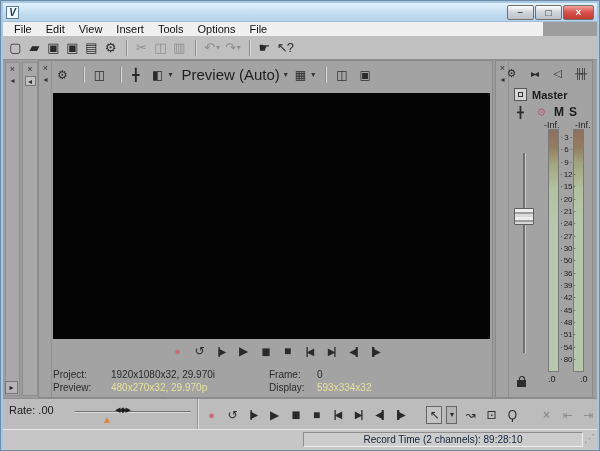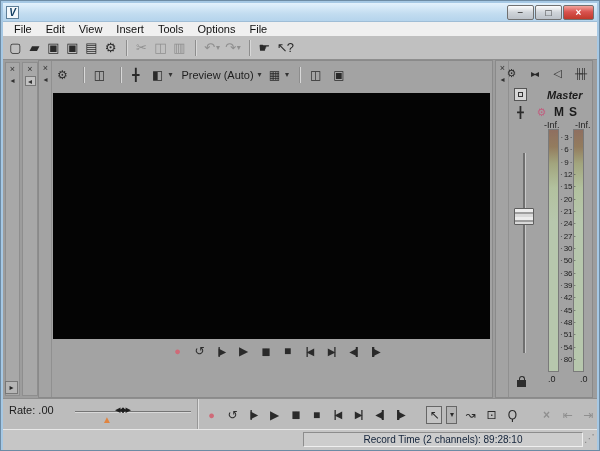--- a/index.html
+++ b/index.html
@@ -18,30 +18,30 @@
     font-size:10px; line-height:11px; text-align:center; }
   #title-text { font-size:11px; color:#1c1c1c; }
   #winbtns { position:absolute; right:3px; top:2px; display:flex; gap:1px; }
   .wbtn { width:27px; height:15px; border:1px solid #707070; border-radius:2px;
     background:linear-gradient(#fdfdfd,#cfd4d9 50%,#bcc2c9);
     font-size:10px; line-height:13px; text-align:center; color:#222; }
   .wbtn.close { background:linear-gradient(#f2a49c,#d9534f 45%,#c0392b);
     color:#fff; font-weight:bold; width:31px; }
 
   
-  #menubar { position:absolute; left:0; top:19px; width:594px; height:14px;
+  #menubar { position:absolute; left:0; top:19px; width:540px; height:14px;
     background:#f0f0f0; display:flex; align-items:flex-start; padding-left:4px; }
   .menu-item { font-size:11px; color:#111; padding:0 7px; line-height:14px; }
 
   
   .tbtn { display:inline-flex; align-items:center; justify-content:center;
     min-width:16px; height:18px; color:#2a2a2a; font-size:12px; padding:0 1px; }
   .tbtn .g { letter-spacing:-1px; white-space:nowrap; }
   .tbtn .arr { font-size:8px; color:#333; margin-left:2px; }
-  .tbtn .lbl { font-size:11px; color:#1e1e1e; margin:8px 2px; letter-spacing:0; }
+  .tbtn .lbl { font-size:15px; color:#1e1e1e; margin:8px 2px; letter-spacing:0; }
   .tbtn.tight .g { letter-spacing:-2px; font-size:10px; font-weight:bold; }
   .tbtn.rec .g { color:#cf6a78; font-size:11px; }
   .tbtn.disabled, .tbtn.disabled .g, .tbtn.disabled .arr { color:#8f8f8f; }
   .tbtn.bold { font-weight:bold; }
   .tsep { width:1px; height:16px; background:#8d8d8d; box-shadow:1px 0 0 #d8d8d8;
     margin:0 4px; align-self:center; }
   .tbtn.tool, .tbtn.tool-dd { border:1px solid #666; background:#b4b4b4; height:18px; }
   .tbtn.tool.selected { background:#c4c4c4; }
   .tbtn.tool-dd { margin-left:-1px; min-width:11px; }
   .tbtn.tool-dd .g { font-size:8px; }
@@ -88,21 +88,21 @@
   #preview-status { position:absolute; left:14px; top:308px; font-size:10px;
     color:#2a2a2a; display:grid; grid-template-columns:58px 158px 48px auto;
     row-gap:2px; }
   #preview-status .val-hl { color:#e6e29a; }
 
   
   #mixer-toolbar { position:absolute; left:14px; top:2px; right:4px; height:21px;
     display:flex; align-items:center; justify-content:flex-end; gap:7px; }
   #mixer-toolbar .tbtn { font-size:11px; }
   #master-header { position:absolute; left:18px; top:27px; display:flex;
-    align-items:center; gap:20px;font-style:italic; }
+    align-items:center; gap:5px; }
   #bus-btn { width:13px; height:13px; border:1px solid #555; background:#d6d6d6;
     display:flex; align-items:center; justify-content:center; }
   #bus-btn i { display:block; width:5px; height:5px; border:1px solid #333; }
   #master-label { font-size:11px; font-weight:bold; color:#1b1b1b; }
   #master-controls { position:absolute; left:16px; top:44px; display:flex;
     gap:5px; align-items:center; }
   #master-controls .tbtn { font-size:11px; height:14px; }
   #fx-gear { color:#c06080 !important; }
   .msbtn { font-size:12px; font-weight:bold; color:#1b1b1b; }
   .inf { position:absolute; font-size:9px; color:#222; top:59px; }
@@ -348,20 +348,30 @@
           <span class="tbtn tight">
             <span class="g">▶|</span>
           </span>
           <span class="tbtn tight">
             <span class="g">◀||</span>
           </span>
           <span class="tbtn tight">
             <span class="g">||▶</span>
           </span>
       </div>
+      <div id="preview-status">
+        <span>Project:</span>
+        <span>1920x1080x32, 29.970i</span>
+        <span>Frame:</span>
+        <span>0</span>
+        <span>Preview:</span>
+        <span class="val-hl">480x270x32, 29.970p</span>
+        <span>Display:</span>
+        <span class="val-hl">593x334x32</span>
+      </div>
     </div>
 
     <div id="mixer-panel" class="panel">
       <div class="mini-strip">
         <span class="xb">×</span>
         <span class="cb">◂</span>
         <span class="grip"></span>
       </div>
       <div id="mixer-toolbar">
         <span class="tbtn">

